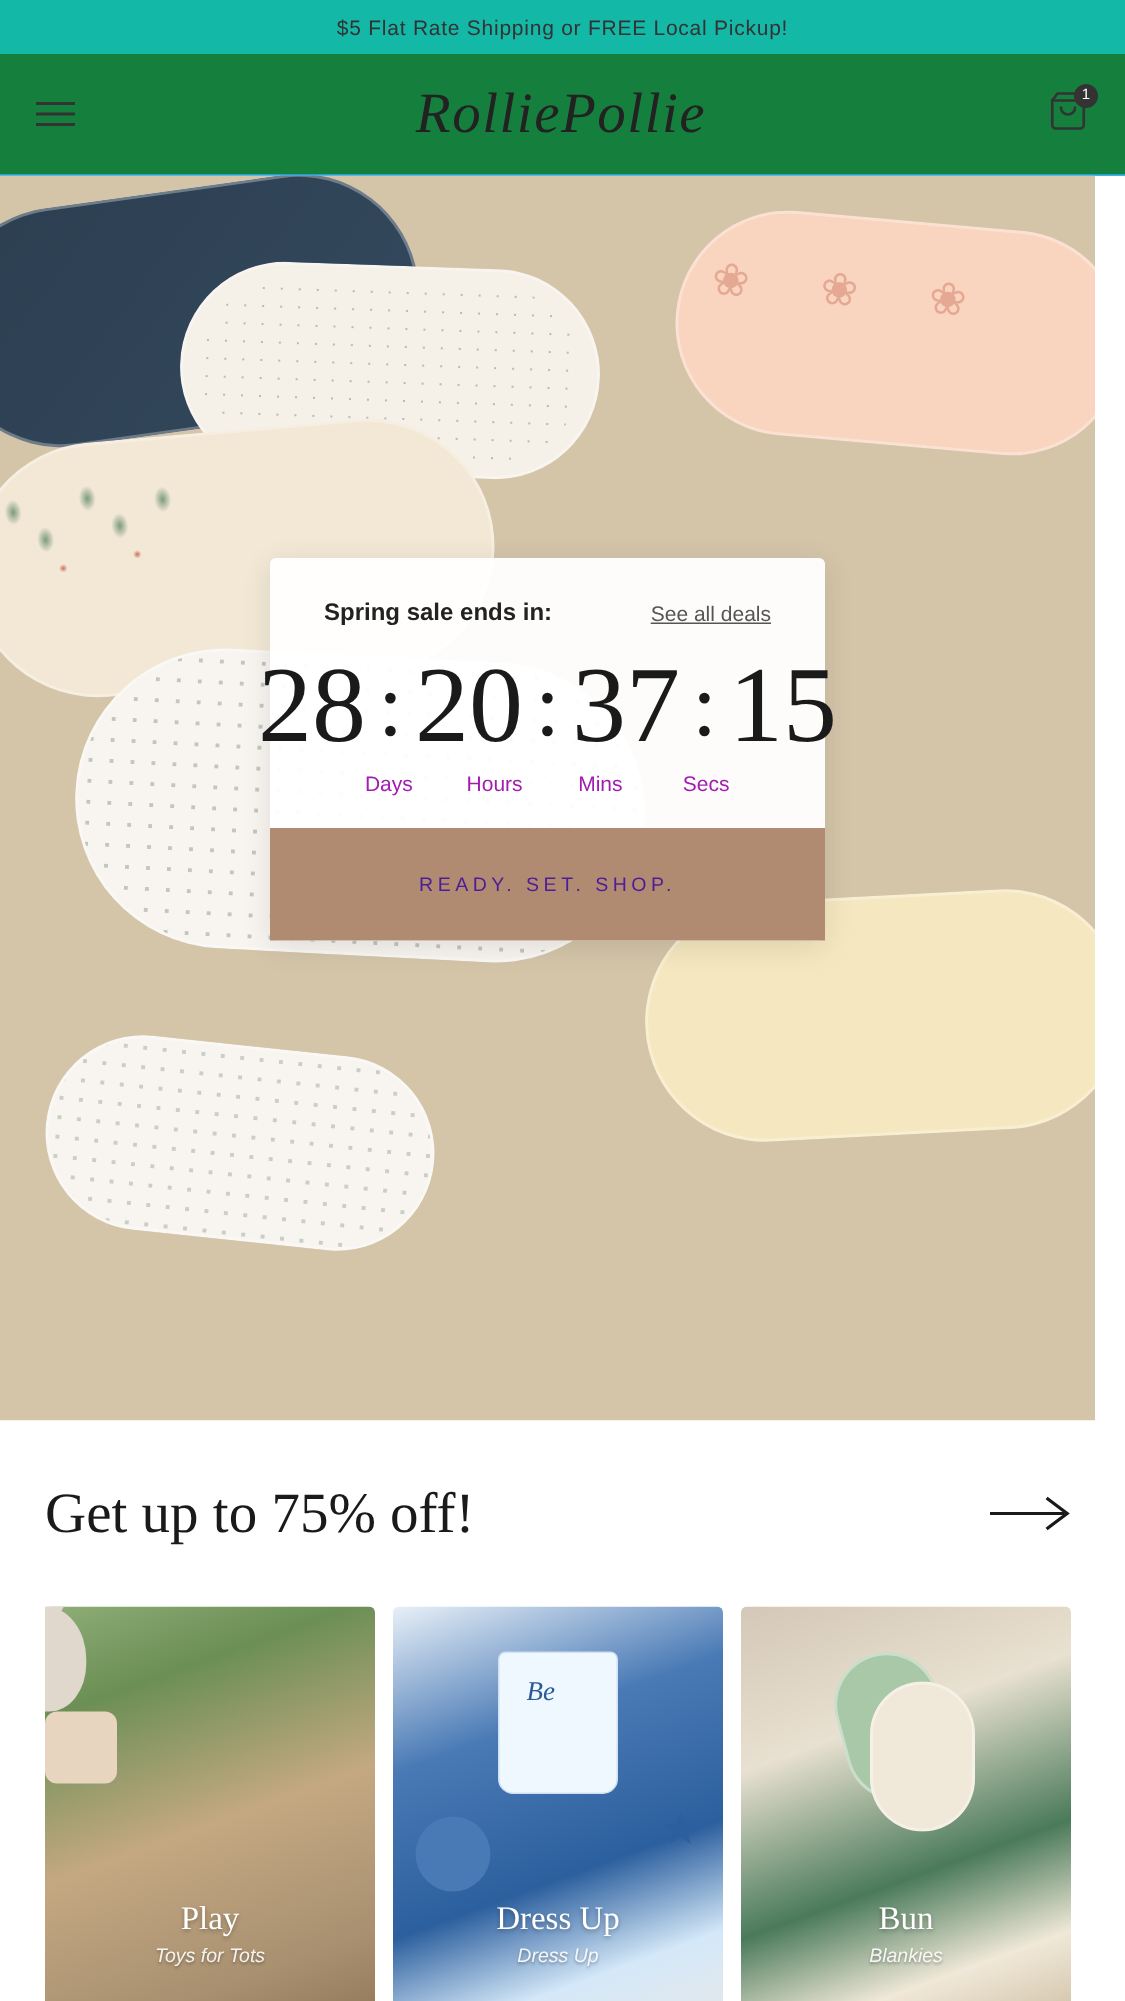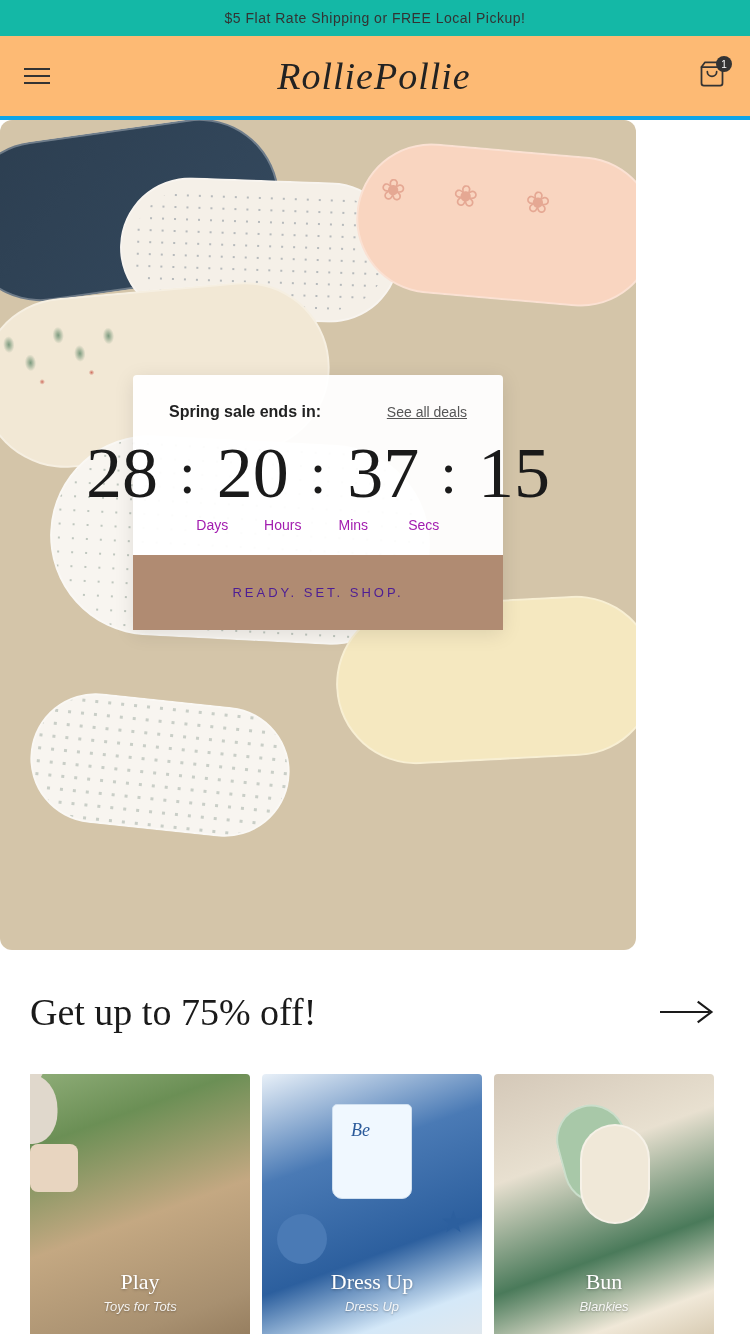--- a/index.html
+++ b/index.html
@@ -22,22 +22,22 @@
       color: #333;
       letter-spacing: 0.5px;
     }
 
     
     #header {
       display: flex;
       align-items: center;
       justify-content: space-between;
       padding: 18px 24px;
-      background: #fdba74;
-      border-bottom: 4px solid #0ea5e9;
+      background: #15803d;
+      border-bottom: 1px solid #0ea5e9;
     }
 
     #menu-icon {
       display: flex;
       flex-direction: column;
       gap: 5px;
       cursor: pointer;
     }
 
     #menu-icon span {
@@ -81,24 +81,23 @@
       border-radius: 50%;
       display: flex;
       align-items: center;
       justify-content: center;
       font-family: Arial, sans-serif;
     }
 
     
     #hero {
       position: relative;
-      width: 636px;
+      width: 730px;
       height: 830px;
       overflow: hidden;
-      border-radius: 12px;
     }
 
     #hero-bg {
       width: 100%;
       height: 100%;
       background: #d4c5a9;
       position: relative;
     }
 
     
@@ -270,21 +269,21 @@
       font-size: 14px;
       color: #555;
       text-decoration: underline;
       cursor: pointer;
     }
 
     #countdown-numbers {
       display: flex;
       align-items: center;
       justify-content: center;
-      gap: 17px;
+      gap: 4px;
       margin-bottom: 8px;
     }
 
     .count-num {
       font-size: 72px;
       font-weight: 400;
       color: #1a1a1a;
       line-height: 1;
       font-family: Georgia, serif;
       min-width: 72px;

